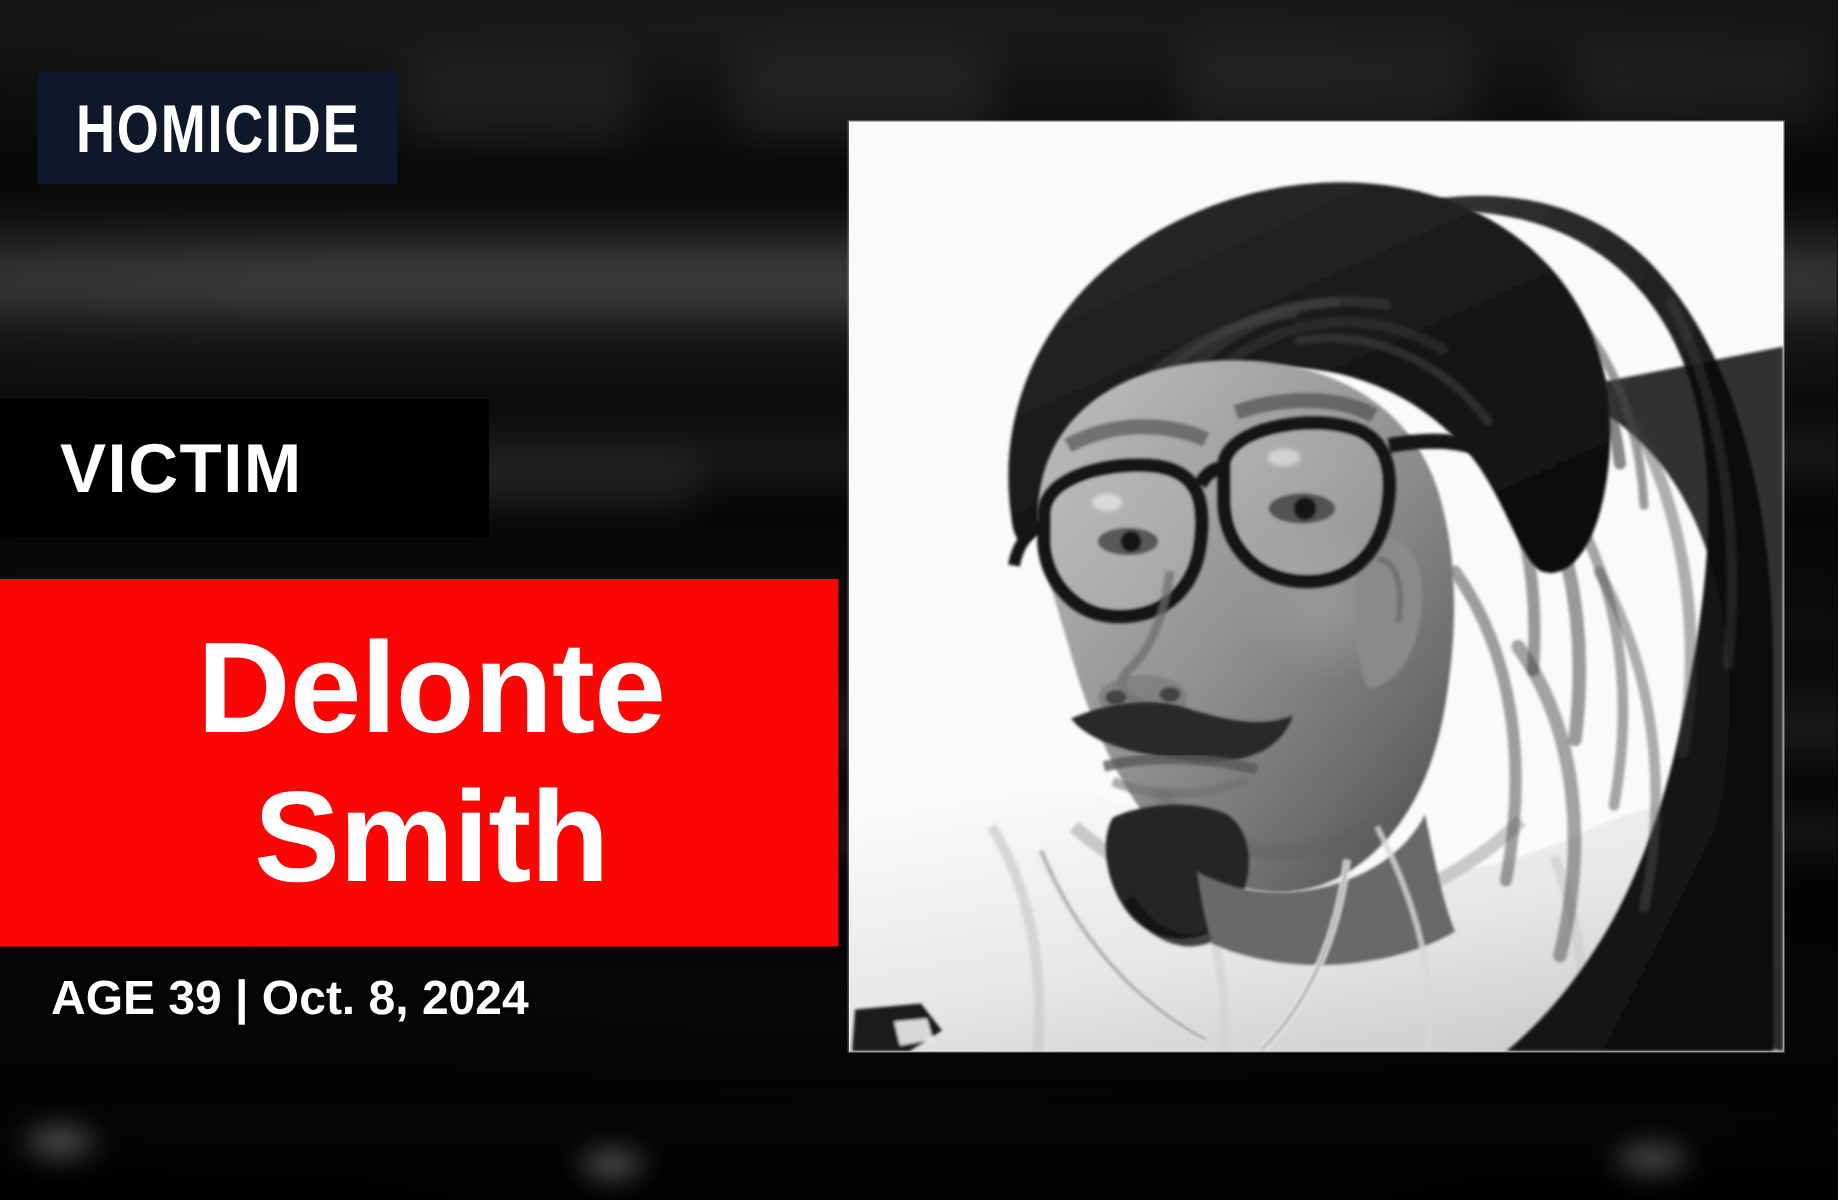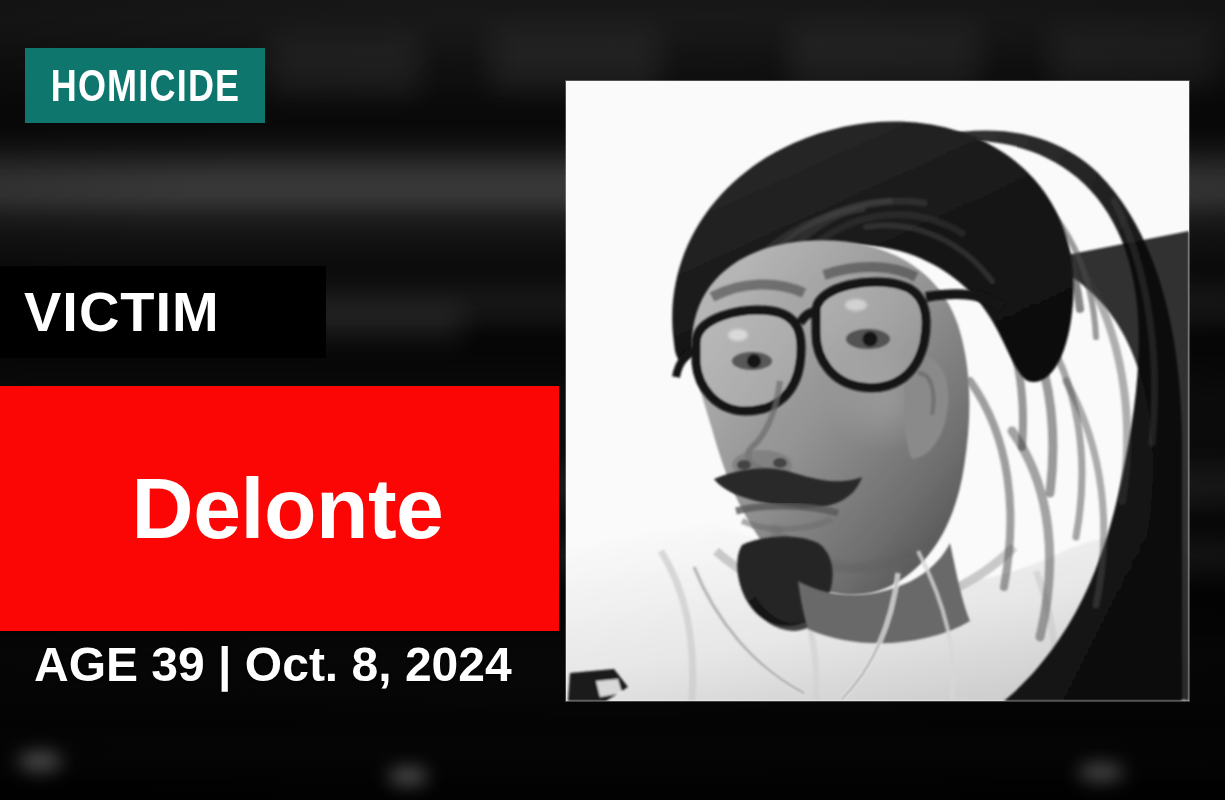--- a/index.html
+++ b/index.html
@@ -97,21 +97,21 @@
   
   #fg { position: absolute; inset: 0; z-index: 10; }
 
   
   #homicide-badge {
     position: absolute;
     left: 25px;
     top: 48px;
     width: 240px;
     height: 75px;
-    background: #0f766e;
+    background: #0f172a;
     display: flex;
     align-items: center;
     justify-content: center;
   }
   #homicide-label {
     color: #ffffff;
     font-family: "Liberation Sans Narrow", "Liberation Sans", sans-serif;
     font-size: 45px;
     font-weight: 700;
     letter-spacing: 1.5px;
@@ -127,25 +127,25 @@
     left: 0;
     top: 266px;
     width: 326px;
     height: 92px;
     background: #000000;
     display: flex;
     align-items: center;
   }
   #victim-label {
     color: #ffffff;
-    font-size: 56px;
+    font-size: 46px;
     font-weight: 700;
     letter-spacing: 1px;
     line-height: 1;
-    padding-left: 24px;
+    padding-left: 40px;
     white-space: nowrap;
   }
 
   
   #name-block {
     position: absolute;
     left: 0;
     top: 386px;
     width: 543px;
     height: 245px;
@@ -170,21 +170,21 @@
   #age-date-line {
     position: absolute;
     left: 34px;
     top: 636px;
     height: 58px;
     display: flex;
     align-items: center;
   }
   #age-date-text {
     color: #ffffff;
-    font-size: 48px;
+    font-size: 32px;
     font-weight: 700;
     letter-spacing: 0px;
     line-height: 1;
     white-space: nowrap;
     text-shadow: 0 1px 3px rgba(0,0,0,0.85);
   }
 
   
   #photo-panel {
     position: absolute;
@@ -233,20 +233,21 @@
     <div id="homicide-badge">
       <span id="homicide-label">HOMICIDE</span>
     </div>
 
     <div id="victim-bar">
       <span id="victim-label">VICTIM</span>
     </div>
 
     <div id="name-block">
       <div class="name-line">Delonte</div>
+      <div class="name-line">Smith</div>
     </div>
 
     <div id="age-date-line">
       <span id="age-date-text">AGE 39 | Oct. 8, 2024</span>
     </div>
 
     <div id="photo-panel">
       <svg id="portrait-svg" viewBox="0 0 623 620" preserveAspectRatio="xMidYMid slice">
         <defs>
           <linearGradient id="skinG" x1="0.15" y1="0.1" x2="0.95" y2="0.95">

